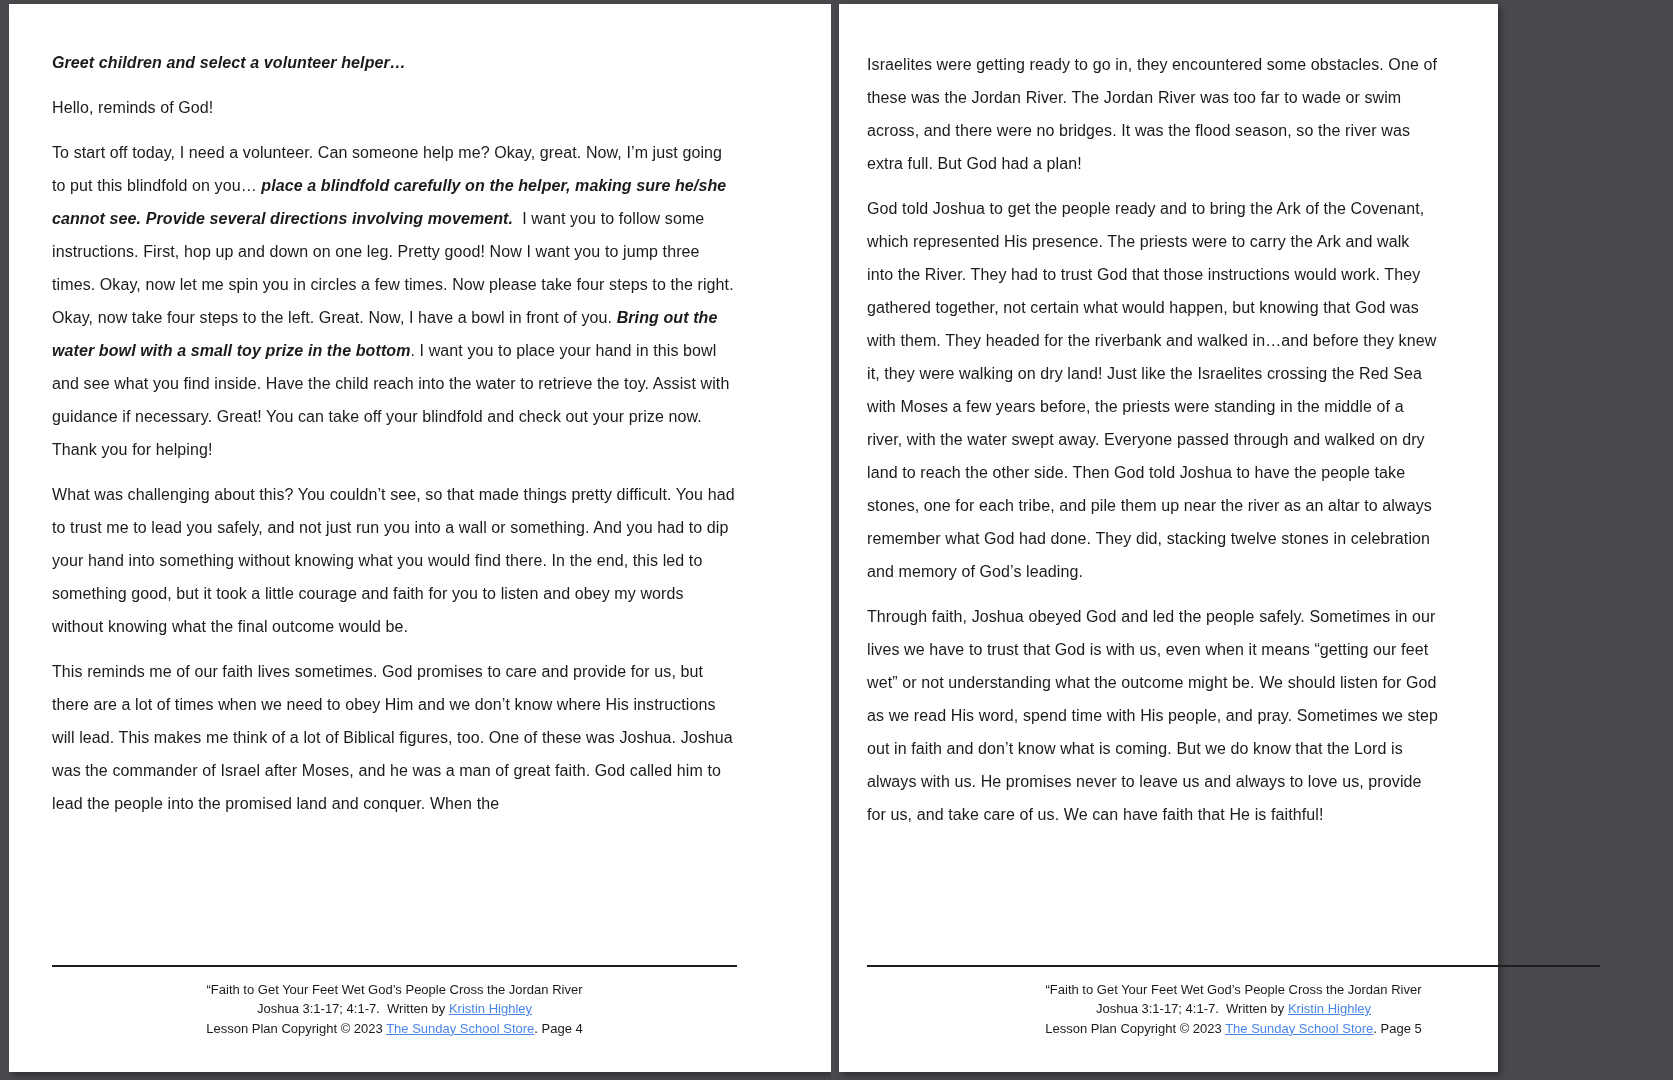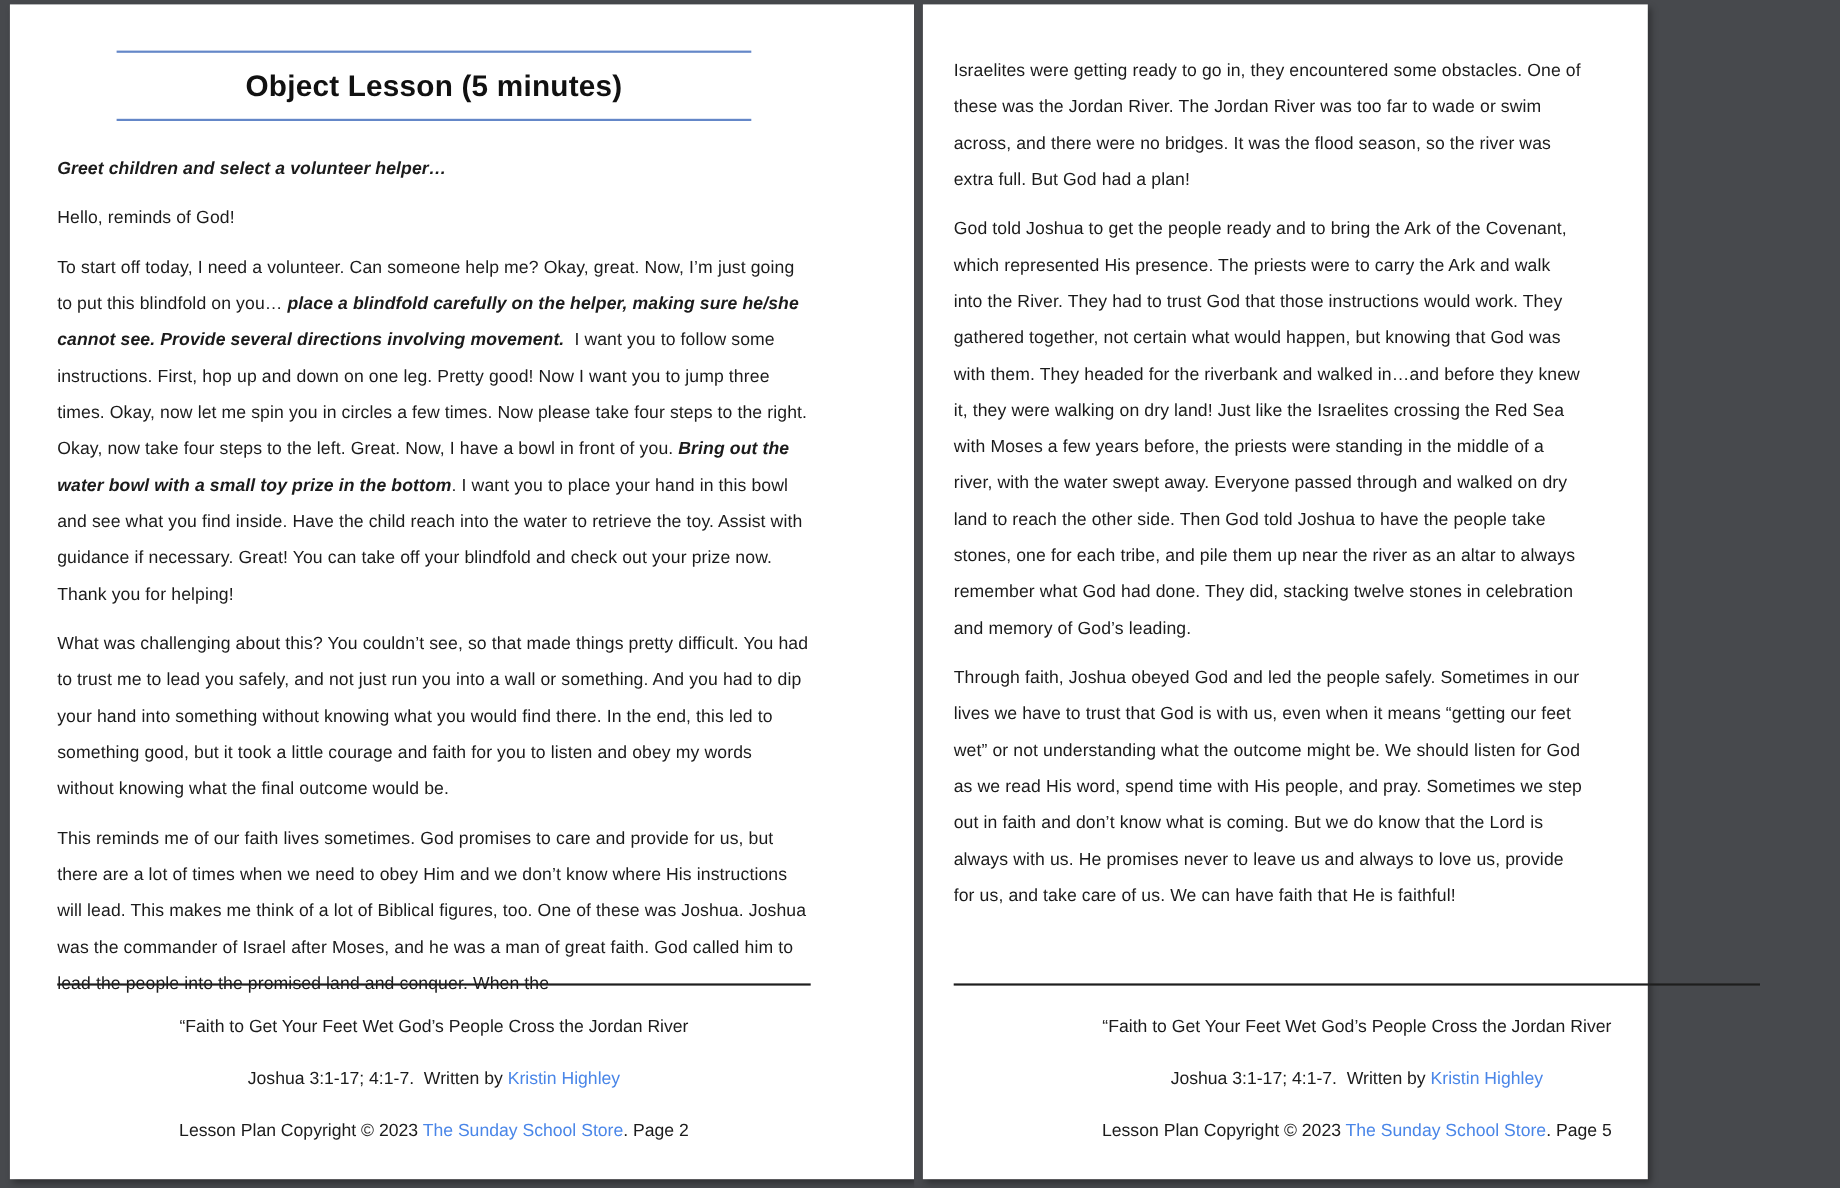--- a/index.html
+++ b/index.html
@@ -35,42 +35,39 @@
     margin:0;font-size:27px;font-weight:700;color:#111;
     letter-spacing:0.2px;
   }
   .body-copy{font-size:16px;line-height:33px;letter-spacing:0.1px;}
   .body-copy p{margin:0 0 12px 0;}
   .body-copy em{font-style:italic;font-weight:bold;}
   .page-footer{position:absolute;bottom:34px;}
   .page-left .page-footer{left:43px;width:685px;}
   .page-right .page-footer{left:28px;width:733px;}
   .footer-rule{border-top:2px solid var(--footer-rule);margin-bottom:13px;}
-  .footer-line{text-align:center;font-size:16px;line-height:19.5px;color:var(--text);margin-top:28px;}
-  .doc-link{color:var(--link-blue);cursor:pointer;}
+  .footer-line{text-align:center;font-size:13px;line-height:19.5px;color:var(--text);}
+  .doc-link{color:var(--link-blue);text-decoration:underline;cursor:pointer;}
 </style>
 </head>
 <body>
 
 <div class="page page-left">
-  <div class="title-block">
-    <h1 class="doc-title">Object Lesson (5 minutes)</h1>
-  </div>
   <div class="body-copy">
       <p><em>Greet children and select a volunteer helper…</em></p>
       <p><span>Hello, reminds of God!</span></p>
       <p><span>To start off today, I need a volunteer. Can someone help me? Okay, great. Now, I’m just going to put this blindfold on you… </span><em>place a blindfold carefully on the helper, making sure he/she cannot see. Provide several directions involving movement.</em><span>&nbsp; I want you to follow some instructions. First, hop up and down on one leg. Pretty good! Now I want you to jump three times. Okay, now let me spin you in circles a few times. Now please take four steps to the right. Okay, now take four steps to the left. Great. Now, I have a bowl in front of you. </span><em>Bring out the water bowl with a small toy prize in the bottom</em><span>. I want you to place your hand in this bowl and see what you find inside. Have the child reach into the water to retrieve the toy. Assist with guidance if necessary. Great! You can take off your blindfold and check out your prize now. Thank you for helping!</span></p>
       <p><span>What was challenging about this? You couldn’t see, so that made things pretty difficult. You had to trust me to lead you safely, and not just run you into a wall or something. And you had to dip your hand into something without knowing what you would find there. In the end, this led to something good, but it took a little courage and faith for you to listen and obey my words without knowing what the final outcome would be.</span></p>
       <p><span>This reminds me of our faith lives sometimes. God promises to care and provide for us, but there are a lot of times when we need to obey Him and we don’t know where His instructions will lead. This makes me think of a lot of Biblical figures, too. One of these was Joshua. Joshua was the commander of Israel after Moses, and he was a man of great faith. God called him to lead the people into the promised land and conquer. When the</span></p>
     </div>
   <div class="page-footer">
     <div class="footer-rule"></div>
     <div class="footer-line">“Faith to Get Your Feet Wet God’s People Cross the Jordan River</div>
     <div class="footer-line"><span>Joshua 3:1-17; 4:1-7.&nbsp; Written by </span><a class="doc-link">Kristin Highley</a></div>
-    <div class="footer-line"><span>Lesson Plan Copyright © 2023 </span><a class="doc-link">The Sunday School Store</a><span>. Page 2</span></div>
+    <div class="footer-line"><span>Lesson Plan Copyright © 2023 </span><a class="doc-link">The Sunday School Store</a><span>. Page 4</span></div>
   </div>
 </div>
 
 <div class="page-divider"></div>
 
 <div class="page page-right">
   <div class="body-copy">
       <p><span>Israelites were getting ready to go in, they encountered some obstacles. One of these was the Jordan River. The Jordan River was too far to wade or swim across, and there were no bridges. It was the flood season, so the river was extra full. But God had a plan!</span></p>
       <p><span>God told Joshua to get the people ready and to bring the Ark of the Covenant, which represented His presence. The priests were to carry the Ark and walk into the River. They had to trust God that those instructions would work. They gathered together, not certain what would happen, but knowing that God was with them. They headed for the riverbank and walked in…and before they knew it, they were walking on dry land! Just like the Israelites crossing the Red Sea with Moses a few years before, the priests were standing in the middle of a river, with the water swept away. Everyone passed through and walked on dry land to reach the other side. Then God told Joshua to have the people take stones, one for each tribe, and pile them up near the river as an altar to always remember what God had done. They did, stacking twelve stones in celebration and memory of God’s leading.</span></p>
       <p><span>Through faith, Joshua obeyed God and led the people safely. Sometimes in our lives we have to trust that God is with us, even when it means “getting our feet wet” or not understanding what the outcome might be. We should listen for God as we read His word, spend time with His people, and pray. Sometimes we step out in faith and don’t know what is coming. But we do know that the Lord is always with us. He promises never to leave us and always to love us, provide for us, and take care of us. We can have faith that He is faithful!</span></p>

